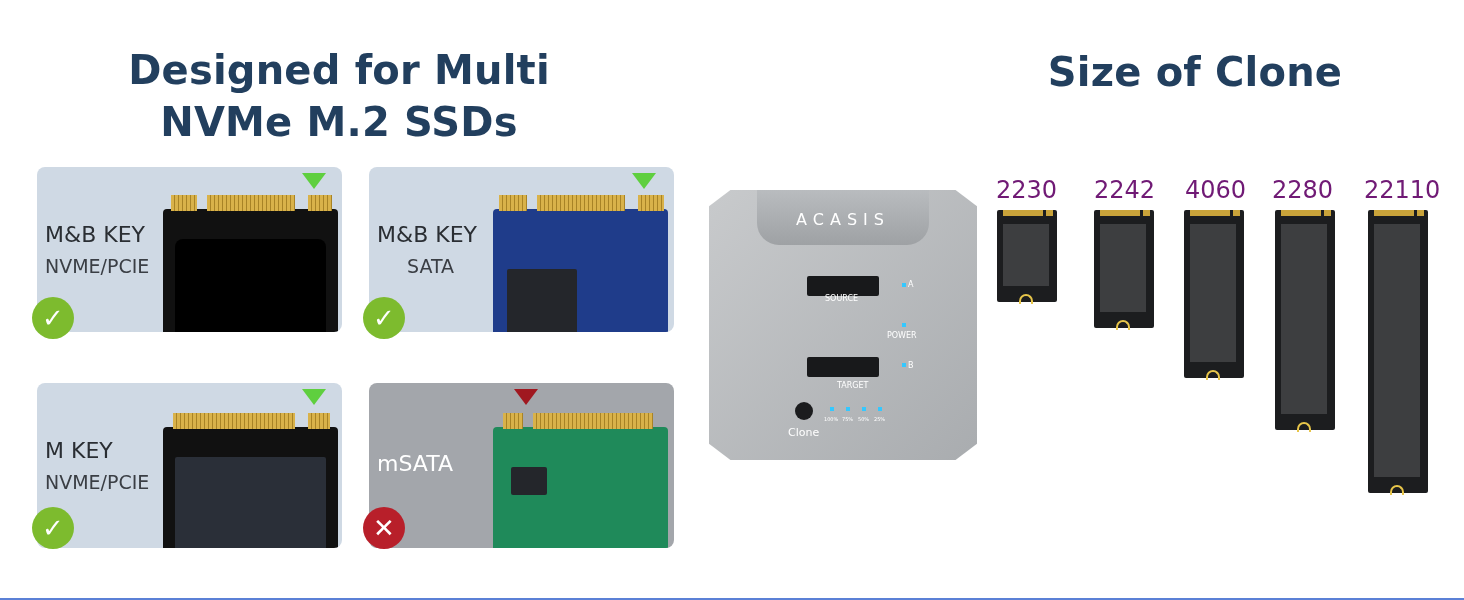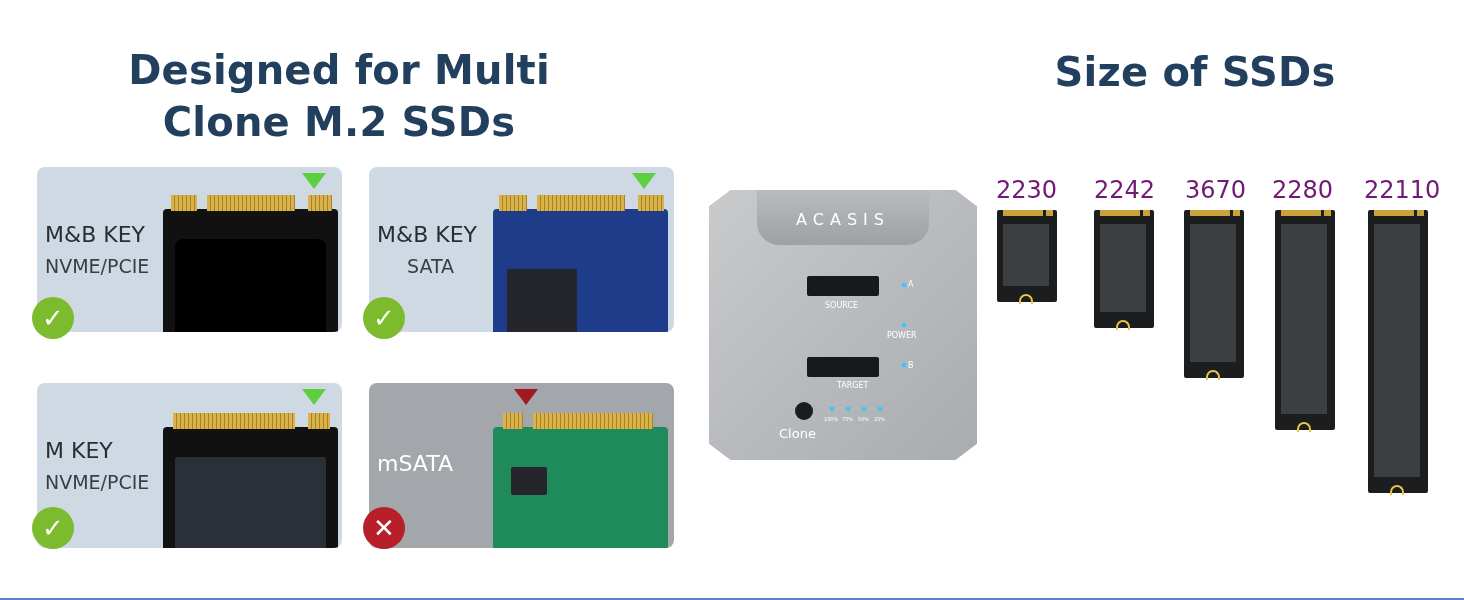--- a/index.html
+++ b/index.html
@@ -76,24 +76,24 @@
   .ssd .pad { position: absolute; left: 6px; right: 8px; top: 14px; bottom: 16px; background: #3d3e40; }
   .ssd .hole { position: absolute; bottom: -2px; left: 22px; width: 14px; height: 10px; border: 2px solid #e8c64a; border-bottom: none; border-radius: 8px 8px 0 0; }
 
   .bottom-line { position: absolute; left: 0; right: 0; bottom: 0; height: 2px; background: #5b80d6; }
 </style>
 </head>
 <body>
 
 <div class="heading heading-left">
   <div>Designed for Multi</div>
-  <div>Clone M.2 SSDs</div>
+  <div>NVMe M.2 SSDs</div>
 </div>
 <div class="heading heading-right">
-  <div>Size of SSDs</div>
+  <div>Size of Clone</div>
 </div>
 
 <div class="card" style="left:37px;top:167px;">
   <div class="t1" style="top:55px;">M&amp;B KEY</div>
   <div class="t2" style="top:88px;">NVME/PCIE</div>
   <div class="board" style="left:126px;top:42px;">
     <div class="pins" style="left:8px;width:26px;"></div>
     <div class="pins" style="left:44px;width:88px;"></div>
     <div class="pins" style="left:145px;width:24px;"></div>
     <div class="chip"></div>
@@ -136,31 +136,31 @@
   </div>
   <div class="tri red" style="left:145px;top:6px;"></div>
 </div>
 <div class="badge no" style="left:363px;top:507px;">✕</div>
 
 <div class="device">
   <div class="top-tab">
     <div class="brand">ACASIS</div>
   </div>
   <div class="slot" style="left:98px;top:86px;"></div>
-  <div class="dlabel" style="left:116px;top:111px;">SOURCE</div>
+  <div class="dlabel" style="left:116px;top:104px;">SOURCE</div>
   <div class="led" style="left:193px;top:93px;"></div>
   <div class="dlabel" style="left:199px;top:90px;">A</div>
   <div class="led" style="left:193px;top:133px;"></div>
   <div class="dlabel" style="left:178px;top:141px;">POWER</div>
   <div class="slot" style="left:98px;top:167px;"></div>
   <div class="dlabel" style="left:116px;top:191px;margin-left:12px;">TARGET</div>
   <div class="led" style="left:193px;top:173px;"></div>
   <div class="dlabel" style="left:199px;top:171px;">B</div>
   <div class="clone-btn" style="left:86px;top:212px;"></div>
-  <div class="dlabel" style="left:70px;top:236px;font-size:13px;">Clone</div>
+  <div class="dlabel" style="left:79px;top:236px;font-size:11px;">Clone</div>
   <div class="led" style="left:121px;top:217px;"></div>
   <div class="dlabel" style="left:115px;top:226px;font-size:5px;">100%</div>
   <div class="led" style="left:137px;top:217px;"></div>
   <div class="dlabel" style="left:133px;top:226px;font-size:5px;">75%</div>
   <div class="led" style="left:153px;top:217px;"></div>
   <div class="dlabel" style="left:149px;top:226px;font-size:5px;">50%</div>
   <div class="led" style="left:169px;top:217px;"></div>
   <div class="dlabel" style="left:165px;top:226px;font-size:5px;">25%</div>
 </div>
 
@@ -173,21 +173,21 @@
   </div>
 
 <div class="size-label" style="left:1094px;">2242</div>
 <div class="ssd" style="left:1094px;height:118px;">
     <div class="gp"></div>
     <div class="gp2"></div>
     <div class="pad"></div>
     <div class="hole"></div>
   </div>
 
-<div class="size-label" style="left:1185px;">3670</div>
+<div class="size-label" style="left:1185px;">4060</div>
 <div class="ssd" style="left:1184px;height:168px;">
     <div class="gp"></div>
     <div class="gp2"></div>
     <div class="pad"></div>
     <div class="hole"></div>
   </div>
 
 <div class="size-label" style="left:1272px;">2280</div>
 <div class="ssd" style="left:1275px;height:220px;">
     <div class="gp"></div>

